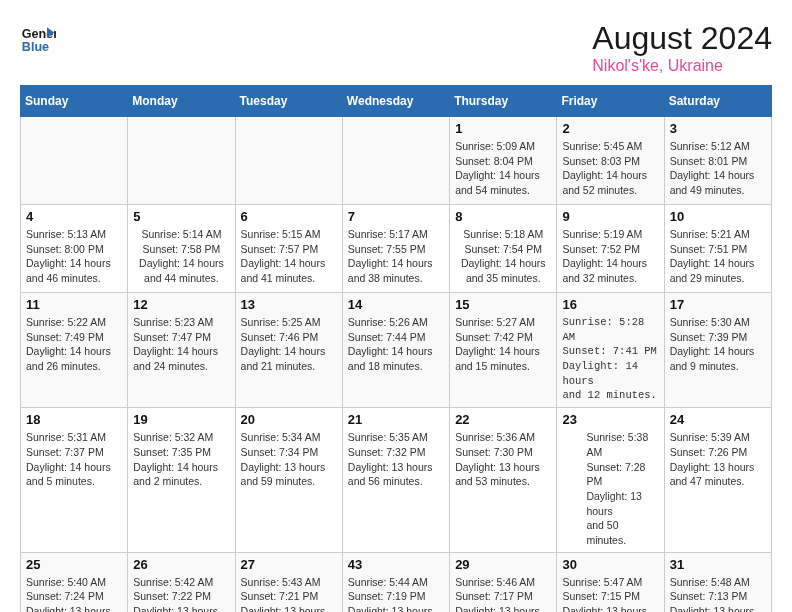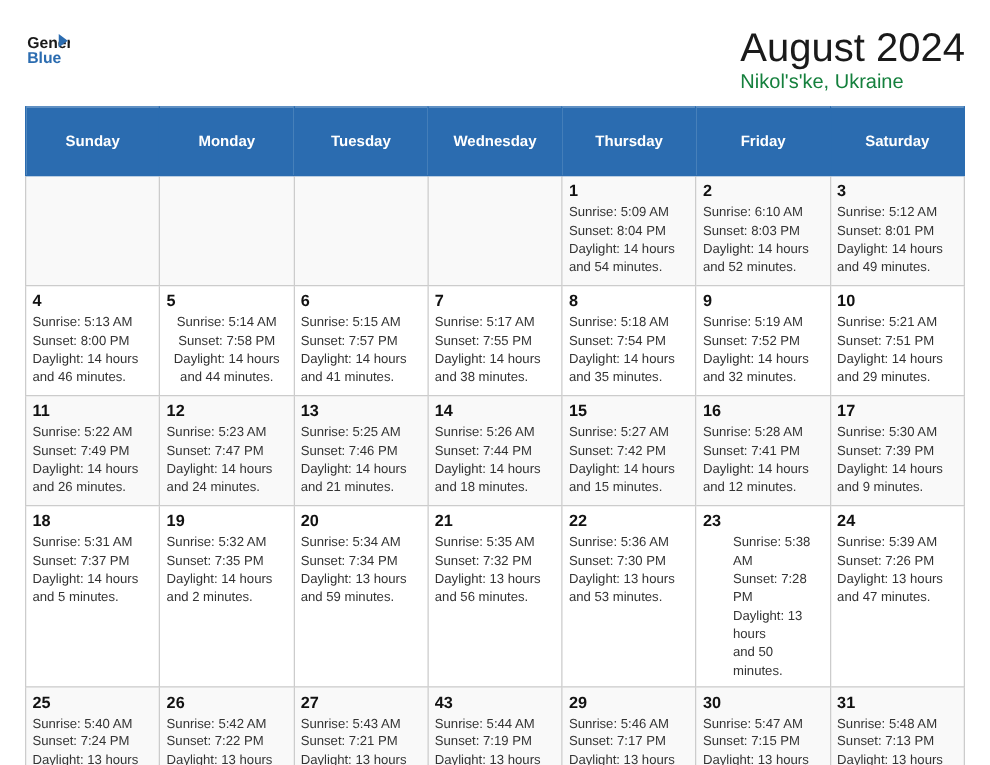--- a/index.html
+++ b/index.html
@@ -27,32 +27,32 @@
     }
     .title-block {
     }
     .month-year {
       font-size: 32px;
       color: #1a1a1a;
       font-weight: normal;
     }
     .location {
       font-size: 16px;
-      color: #15803d;
+      color: #ec4899;
     }
     table {
       width: 100%;
       border-collapse: collapse;
       font-size: 11px;
     }
     thead tr th {
       background-color: #2b6cb0;
       color: #fff;
-      padding: 20px 4px;
-      text-align: center;
+      padding: 8px 4px;
+      text-align: left;
       font-weight: bold;
       font-size: 12px;
       border: 1px solid #2b6cb0;
     }
     tbody tr td {
       border: 1px solid #ccc;
       vertical-align: top;
       padding: 4px 5px;
       height: 88px;
       width: calc(100% / 7);
@@ -113,21 +113,21 @@
         <td class="empty"></td>
         <td>
           <div class="day-number">1</div>
           <div class="day-info" style="white-space: pre-line;">Sunrise: 5:09 AM
 Sunset: 8:04 PM
 Daylight: 14 hours
 and 54 minutes.</div>
         </td>
         <td>
           <div class="day-number">2</div>
-          <div class="day-info" style="white-space: pre-line;">Sunrise: 6:10 AM
+          <div class="day-info" style="white-space: pre-line;">Sunrise: 5:45 AM
 Sunset: 8:03 PM
 Daylight: 14 hours
 and 52 minutes.</div>
         </td>
         <td>
           <div class="day-number">3</div>
           <div class="day-info" style="white-space: pre-line;">Sunrise: 5:12 AM
 Sunset: 8:01 PM
 Daylight: 14 hours
 and 49 minutes.</div>
@@ -157,21 +157,21 @@
         </td>
         <td>
           <div class="day-number">7</div>
           <div class="day-info" style="white-space: pre-line;">Sunrise: 5:17 AM
 Sunset: 7:55 PM
 Daylight: 14 hours
 and 38 minutes.</div>
         </td>
         <td>
           <div class="day-number">8</div>
-          <div class="day-info" style="white-space: pre-line;">Sunrise: 5:18 AM
+          <div class="day-info" style="white-space: pre-line; text-align: center;">Sunrise: 5:18 AM
 Sunset: 7:54 PM
 Daylight: 14 hours
 and 35 minutes.</div>
         </td>
         <td>
           <div class="day-number">9</div>
           <div class="day-info" style="white-space: pre-line;">Sunrise: 5:19 AM
 Sunset: 7:52 PM
 Daylight: 14 hours
 and 32 minutes.</div>
@@ -215,21 +215,21 @@
         </td>
         <td>
           <div class="day-number">15</div>
           <div class="day-info" style="white-space: pre-line;">Sunrise: 5:27 AM
 Sunset: 7:42 PM
 Daylight: 14 hours
 and 15 minutes.</div>
         </td>
         <td>
           <div class="day-number">16</div>
-          <div class="day-info" style="white-space: pre-line;">Sunrise: 5:28 AM
+          <div class="day-info" style="white-space: pre-line; font-family: Liberation Mono, monospace;">Sunrise: 5:28 AM
 Sunset: 7:41 PM
 Daylight: 14 hours
 and 12 minutes.</div>
         </td>
         <td>
           <div class="day-number">17</div>
           <div class="day-info" style="white-space: pre-line;">Sunrise: 5:30 AM
 Sunset: 7:39 PM
 Daylight: 14 hours
 and 9 minutes.</div>

